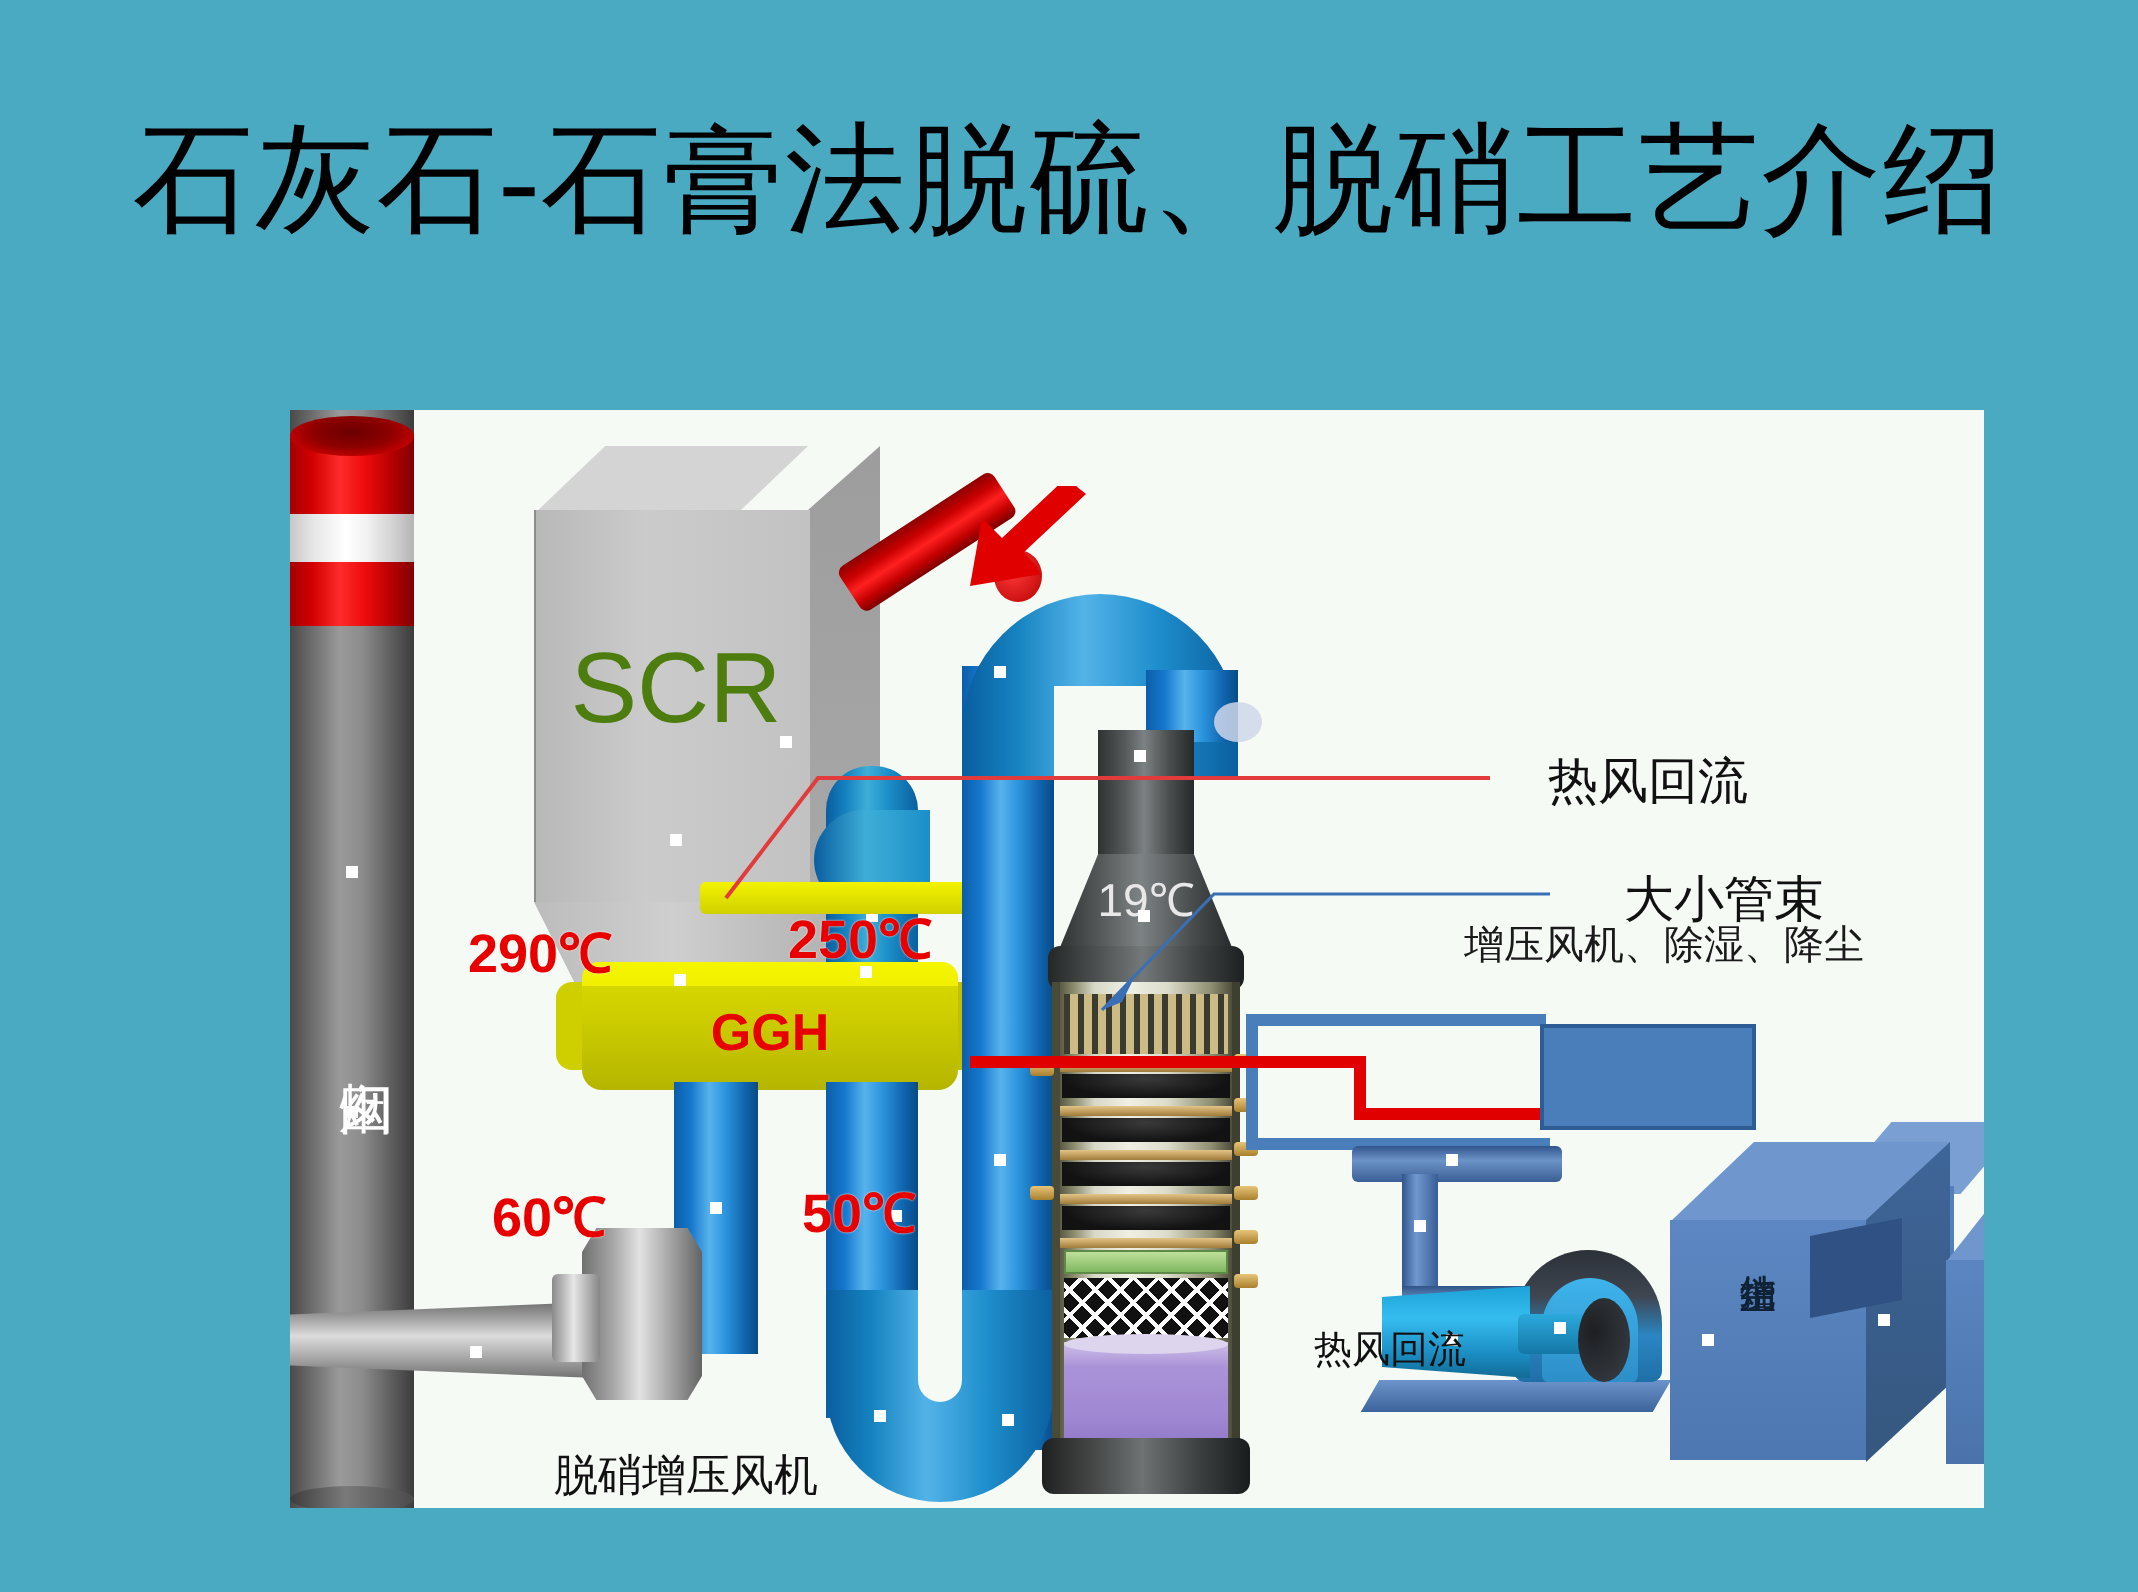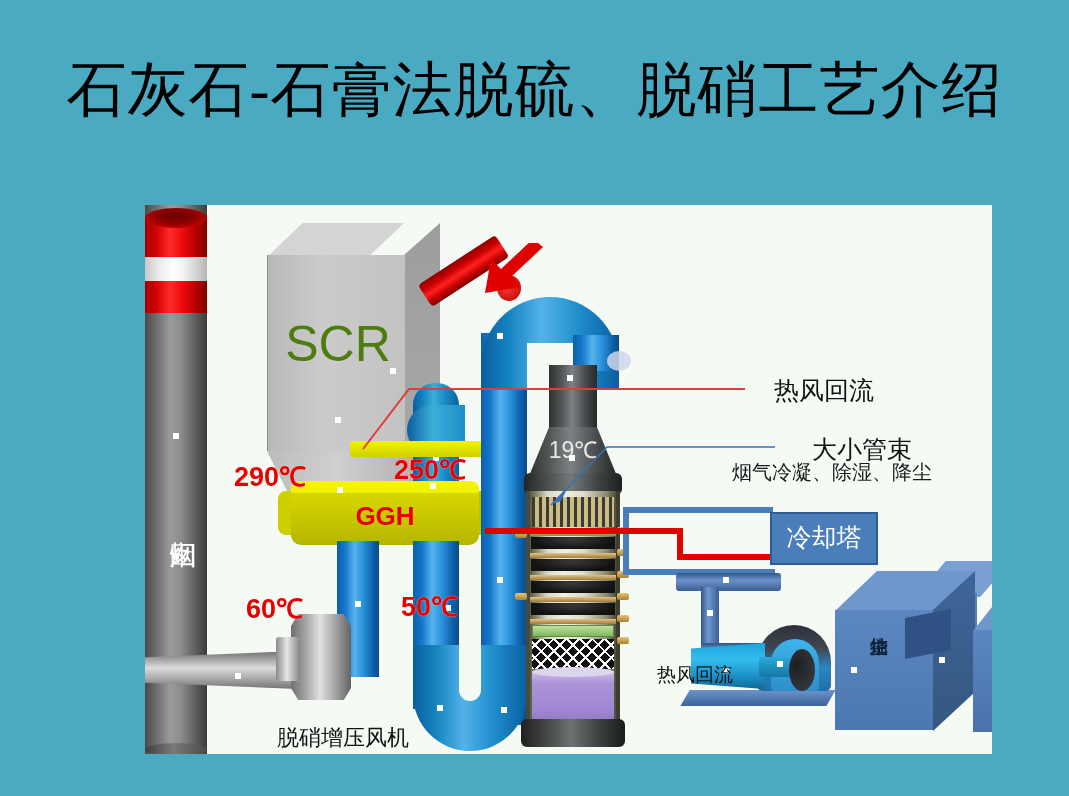--- a/index.html
+++ b/index.html
@@ -496,21 +496,20 @@
 
     <div class="line-blue" style="left:478px; top:302px; width:6px; height:68px;"></div>
     <div class="line-blue" style="left:478px; top:302px; width:150px; height:6px;"></div>
     <div class="line-blue" style="left:478px; top:364px; width:152px; height:6px;"></div>
     <div class="line-red" style="left:478px; top:323px; width:60px; height:6px;"></div>
     <div class="line-red" style="left:532px; top:323px; width:6px; height:32px;"></div>
     <div class="line-red" style="left:532px; top:349px; width:98px; height:6px;"></div>
     <div class="line-red" style="left:340px; top:323px; width:140px; height:6px;"></div>
 
     <div class="abs" id="cooling-box"></div>
-    <div class="abs" id="cooling-text">冷却塔</div>
 
     <div class="abs" id="duct-h"></div>
     <div class="abs" id="duct-down"></div>
     <div class="abs" id="duct-low-h"></div>
     <div class="dot" style="left:578px; top:372px;"></div>
     <div class="dot" style="left:562px; top:405px;"></div>
 
     <div class="abs" id="fan-base"></div>
     <div class="abs" id="fan-housing"></div>
     <div class="abs" id="fan-housing-inner"></div>
@@ -544,16 +543,16 @@
       <polyline points="18,124 64,64 400,64" fill="none" stroke="#e23b3b" stroke-width="2"></polyline>
     </svg>
     <div class="lbl" style="left:629px; top:169px; font-size:25px;">热风回流</div>
 
     <svg class="abs" style="left:400px; top:198px;" width="260" height="110" viewBox="0 0 260 110">
       <polyline points="6,102 62,44 230,44" fill="none" stroke="#3b6fb5" stroke-width="1.6"></polyline>
       <path d="M6,102 L22,86 L16,98 Z" fill="#3b6fb5"></path>
     </svg>
     <div class="lbl" style="left:651px; top:228px; font-size:25px;margin-left:16px;">大小管束</div>
 
-    <div class="lbl" style="left:587px; top:254px; font-size:20px; color:#1a1a1a;">烟气冷凝、除湿、降尘</div>
+    <div class="lbl" style="left:587px; top:254px; font-size:20px; color:#1a1a1a;">增压风机、除湿、降尘</div>
 
   </div>
 </div>
 
 </body></html>

